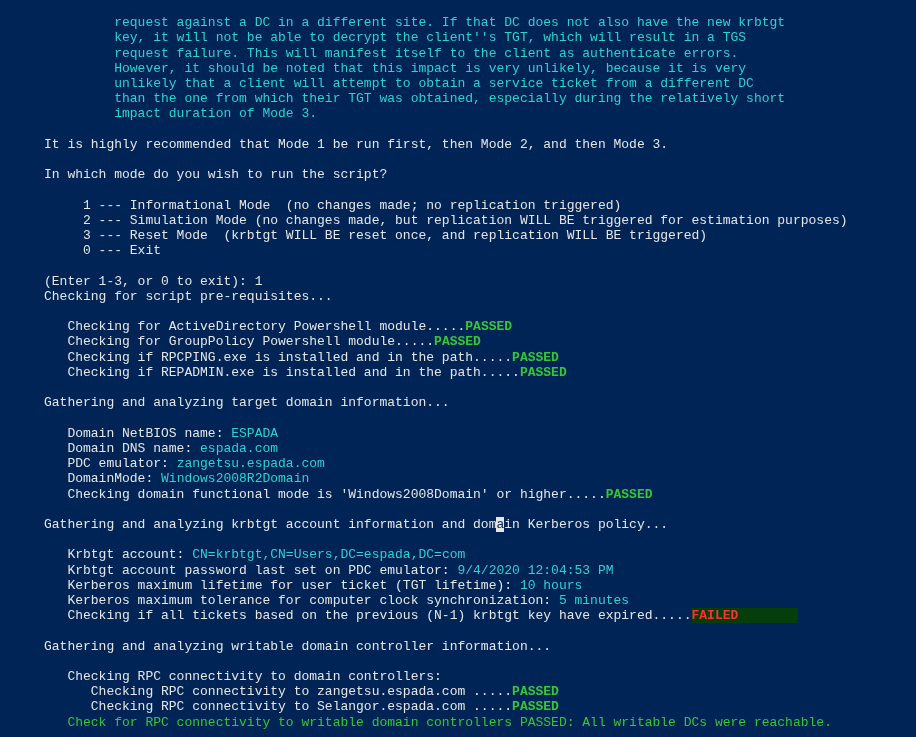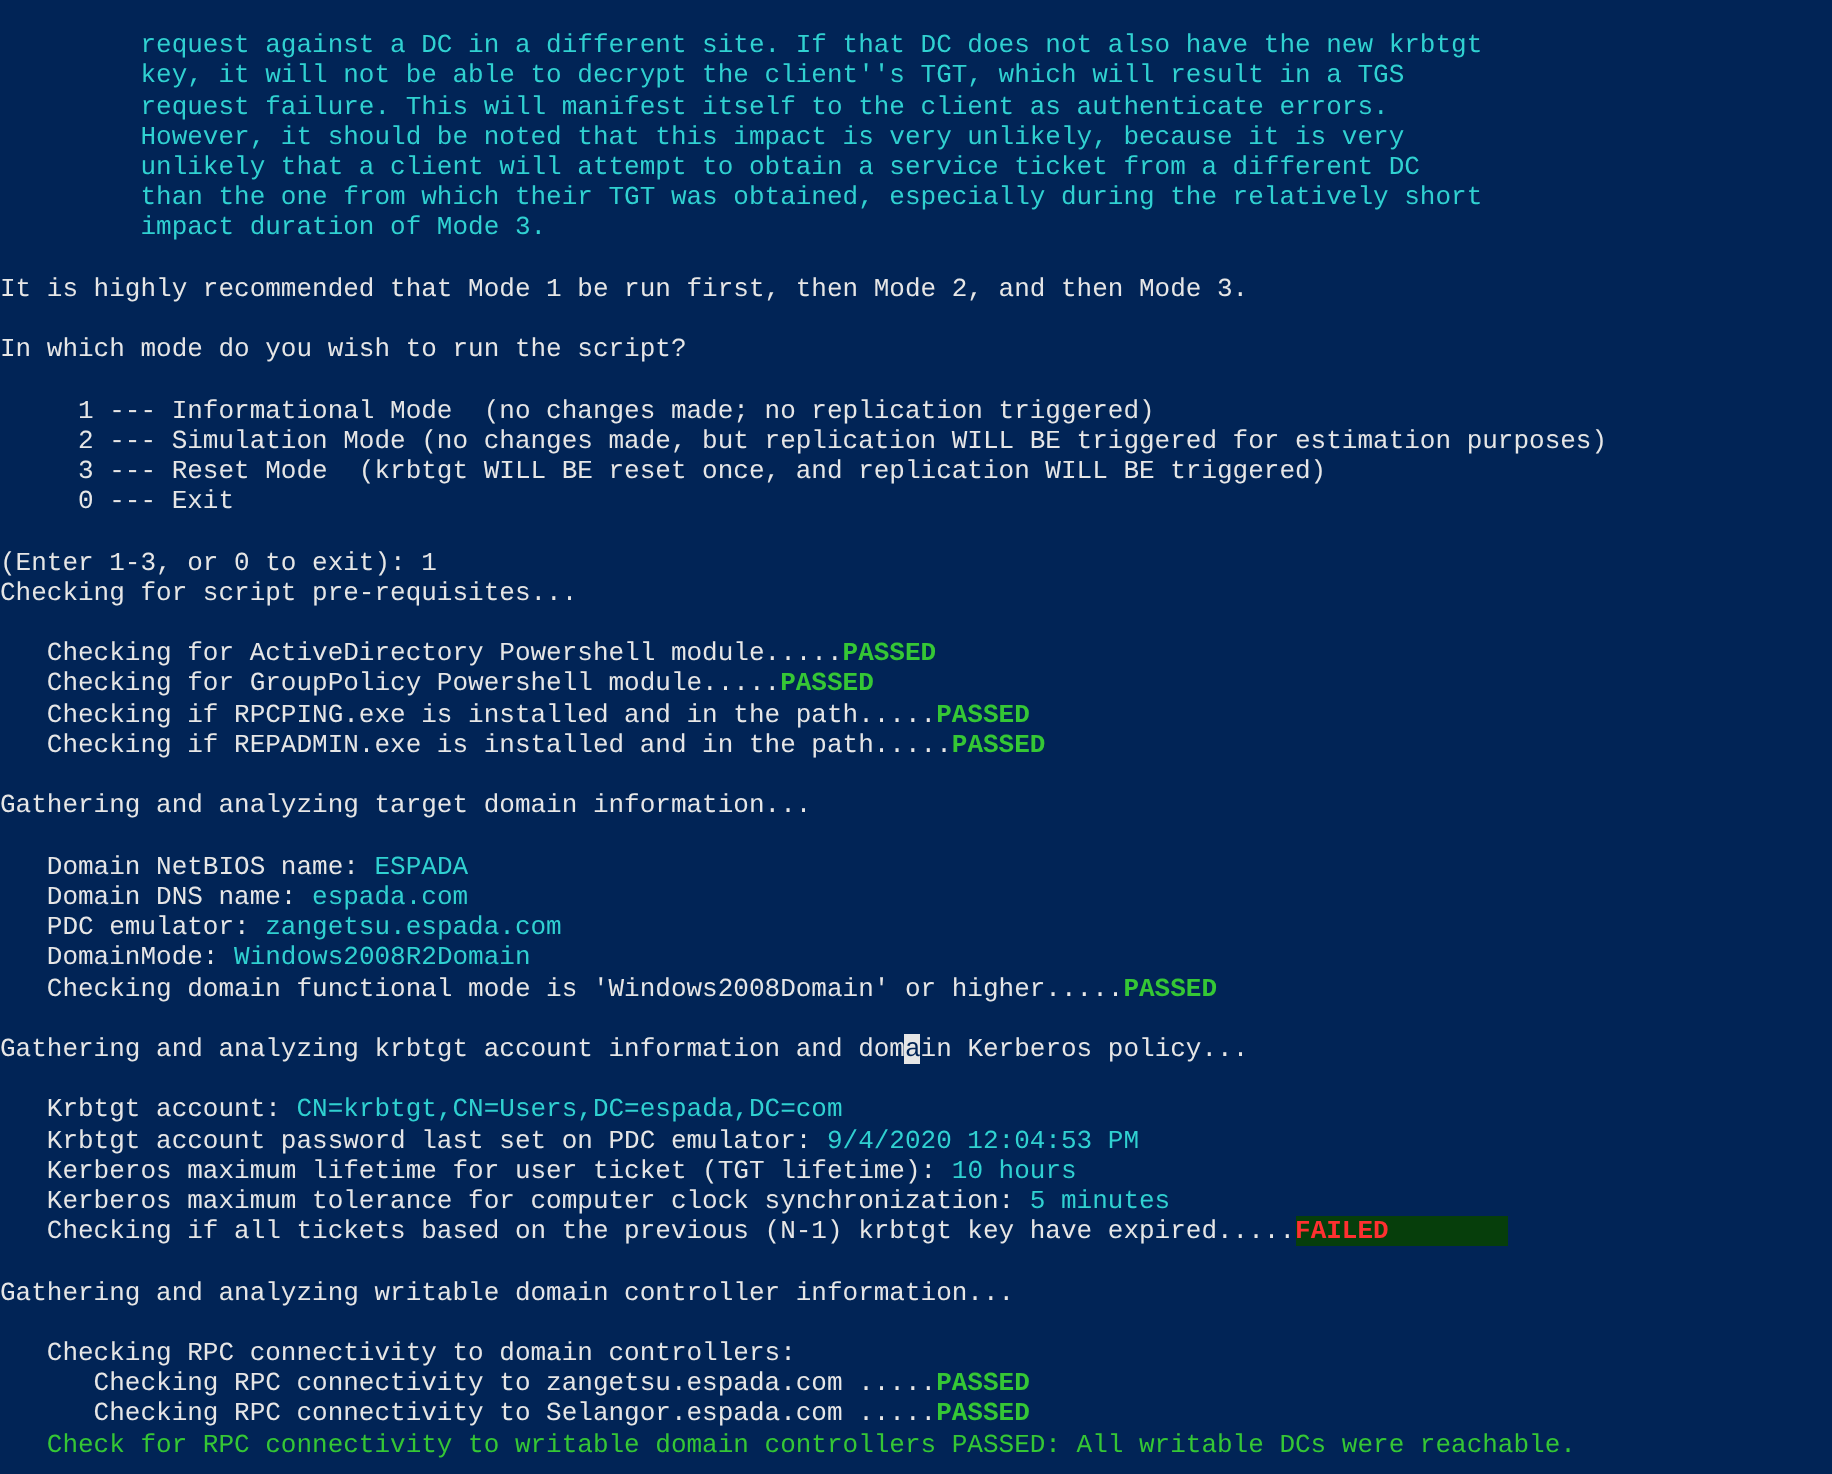--- a/index.html
+++ b/index.html
@@ -10,20 +10,21 @@
     font-family: "Consolas", "Courier New", monospace;
     font-size: 13px;
     line-height: 15.2px;
     width: 916px;
     height: 737px;
     overflow: hidden;
   }
   .term {
     white-space: pre;
     padding: 0;
+    margin-left: 44px;
   }
   .cyan { color: #30d1d1; }
   .white { color: #e6e6e6; }
   .green { color: #35c735; font-weight: bold; }
   .greenplain { color: #35c735; }
   .fail { color: #ff3030; background: #063e0b; font-weight: bold; padding-right: 60px; }
   .cursor { background: #e6e6e6; color: #012456; }
 </style>
 </head>
 <body>

